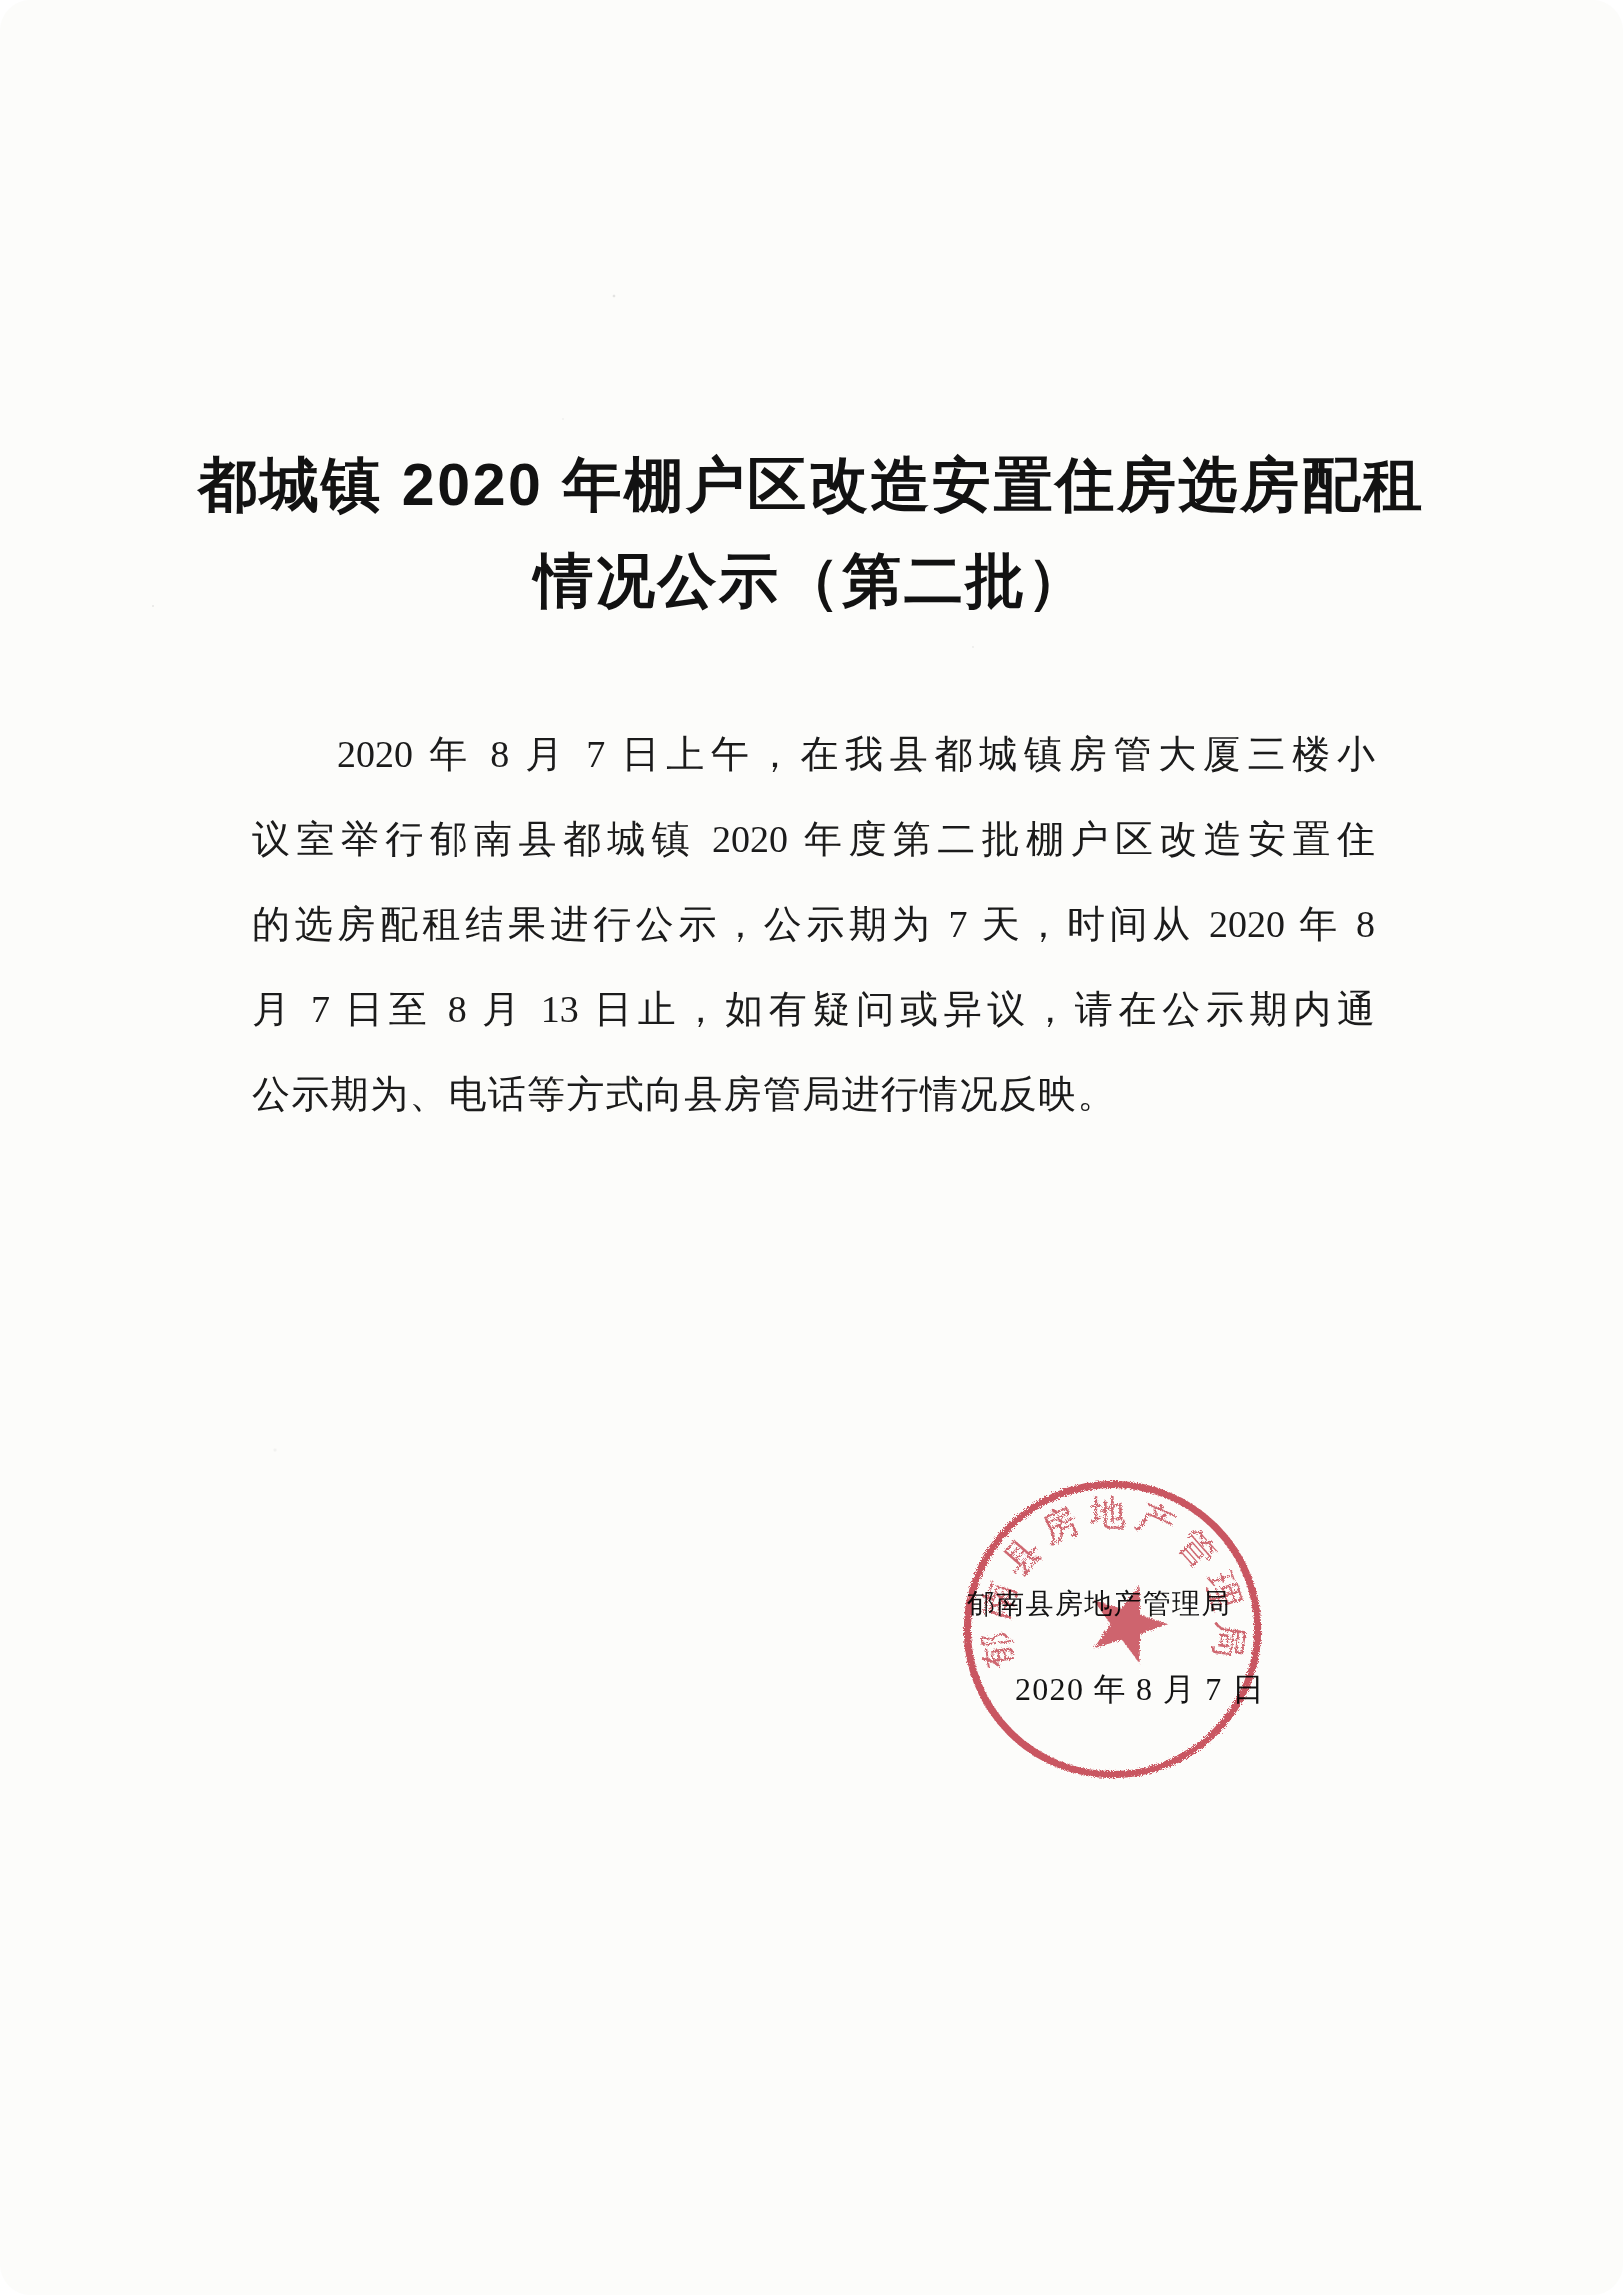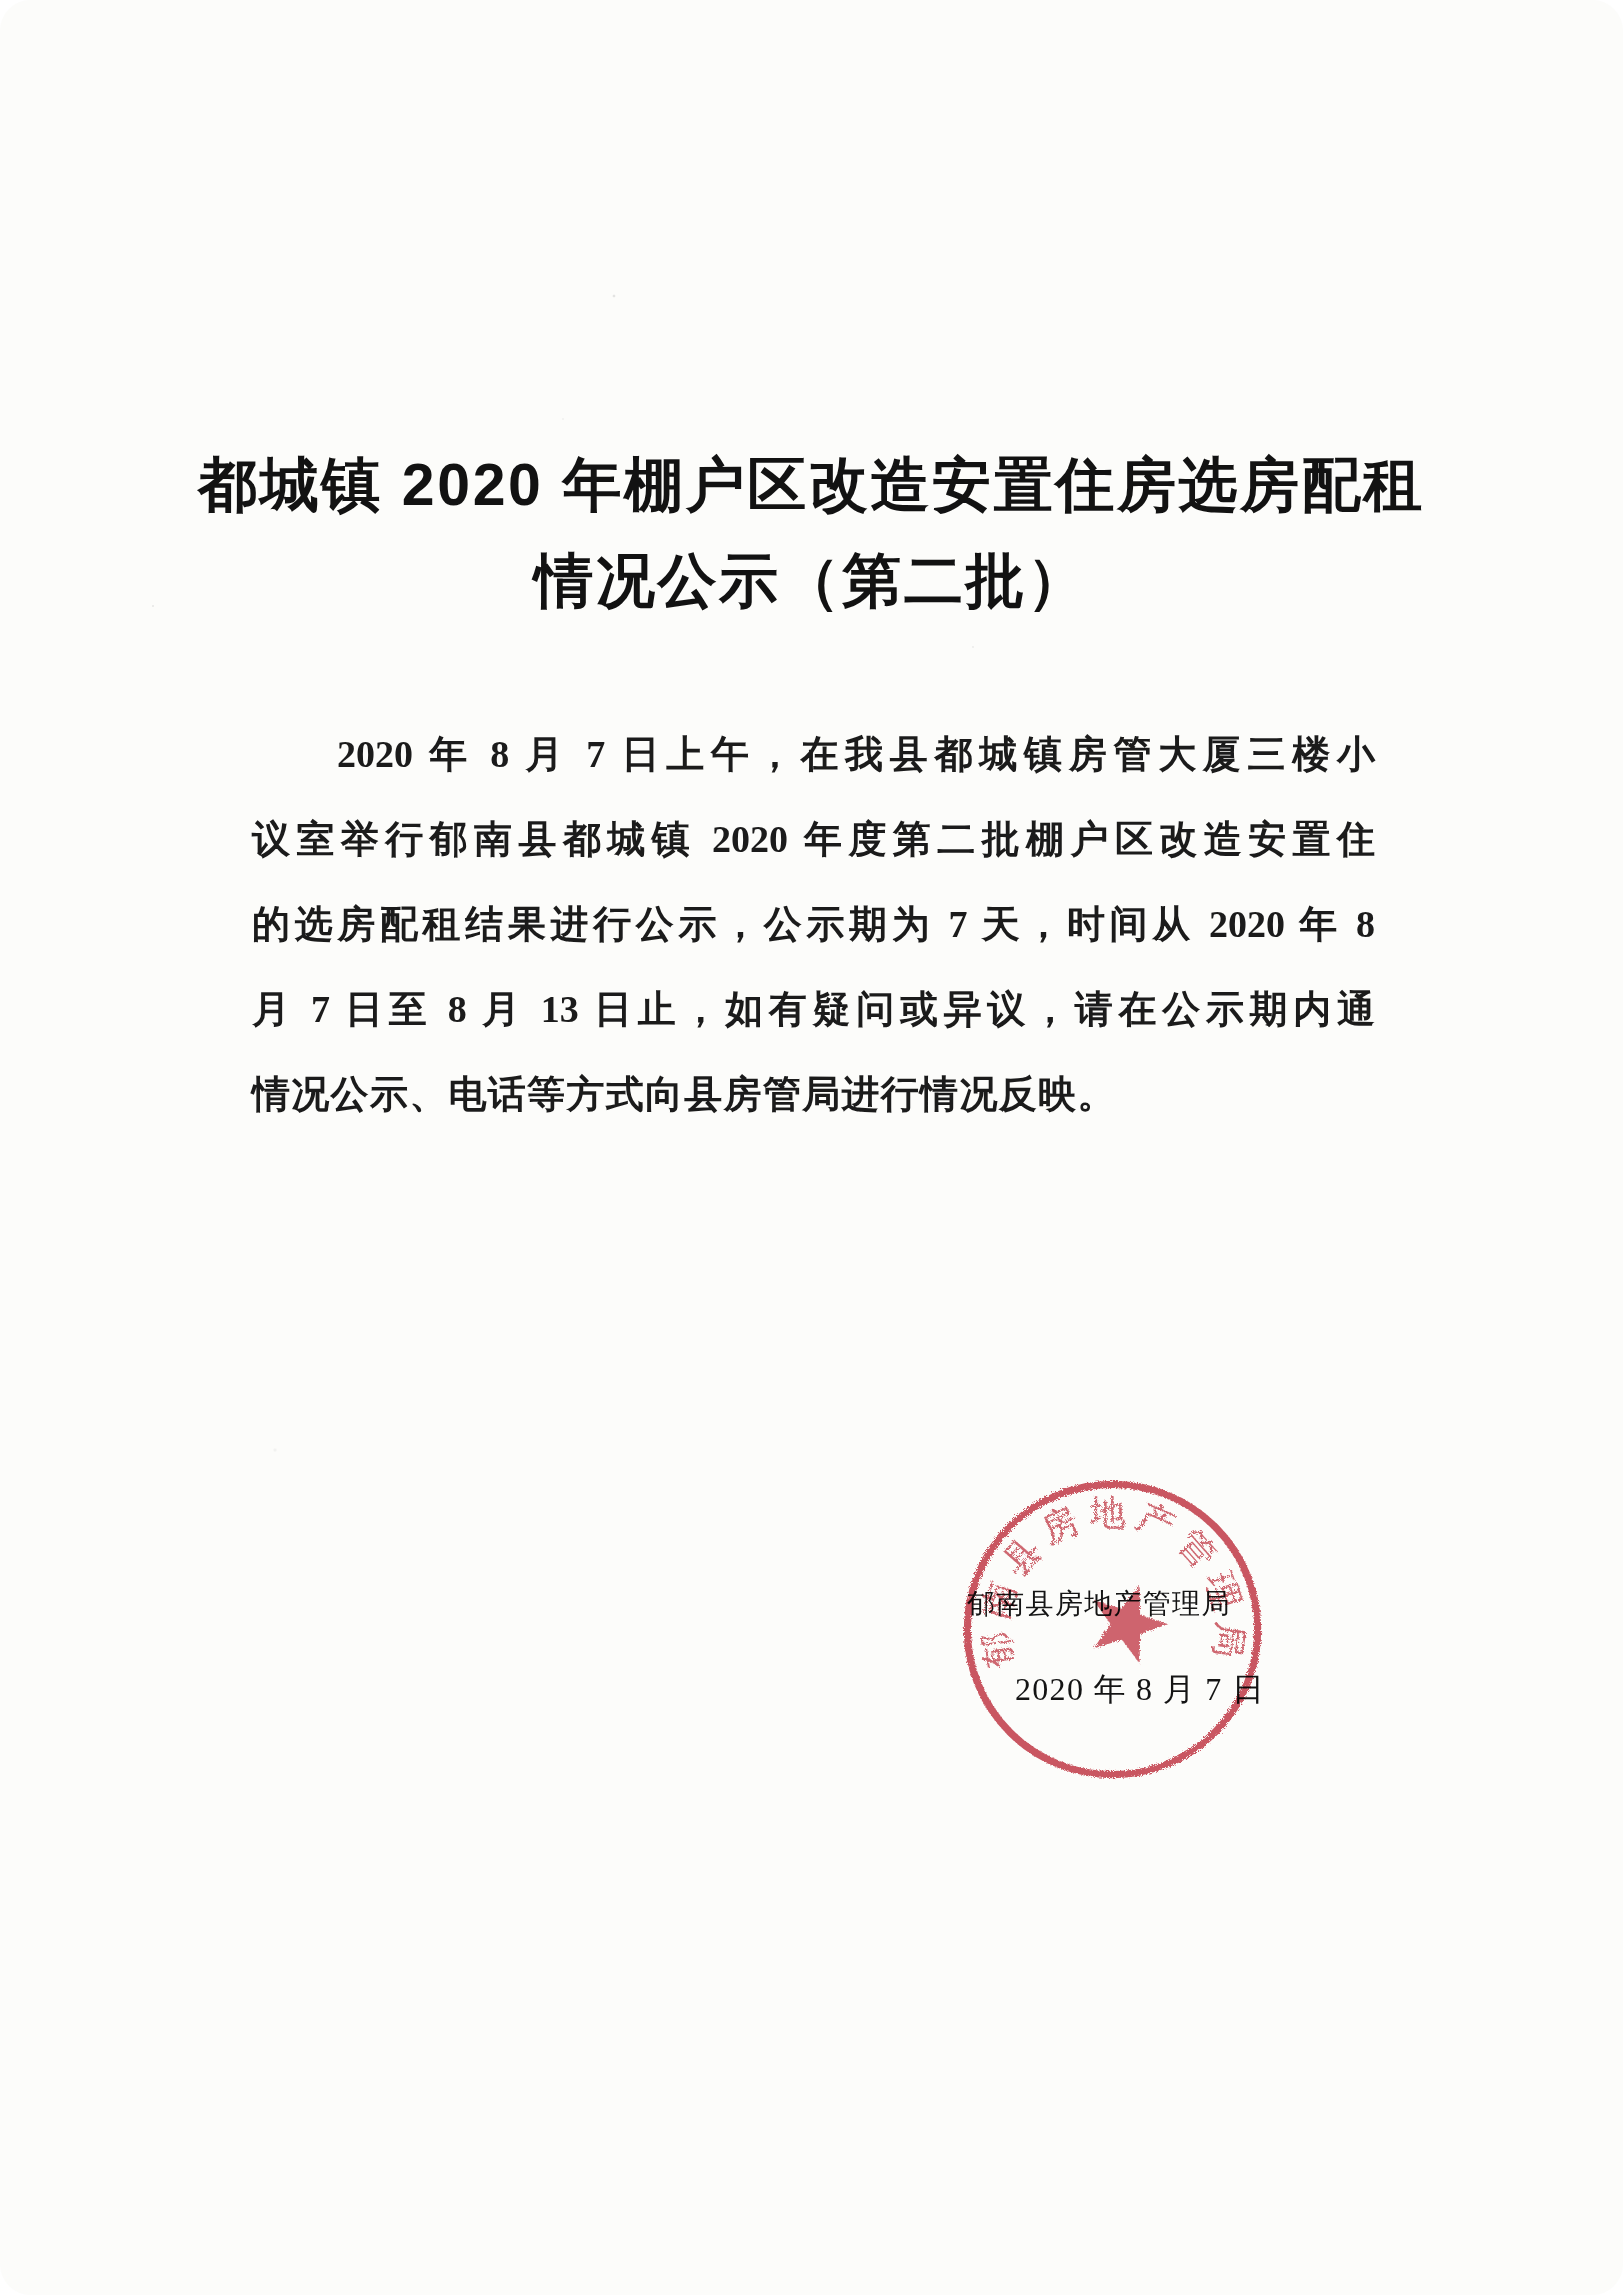--- a/index.html
+++ b/index.html
@@ -29,21 +29,20 @@
     font-size:59px;
     line-height:96px;
     letter-spacing:2.6px;
     color:#121212;
   }
   .body-text{
     position:absolute;left:252px;top:712px;width:1123px;
     font-size:38px;
     line-height:85px;
     color:#1b1b1b;
-    font-weight:bold;
   }
   .bl{width:1123px;}
   .just{
     text-align:justify;
     text-align-last:justify;
     text-justify:inter-character;
   }
   .indent{text-indent:85px;}
   .plain{letter-spacing:1.3px;}
   .signature{
@@ -68,21 +67,21 @@
   <div class="title">
     <div>都城镇 2020 年棚户区改造安置住房选房配租</div>
     <div>情况公示（第二批）</div>
   </div>
 
   <div class="body-text">
     <div class="bl just indent">2020 年 8 月 7 日上午，在我县都城镇房管大厦三楼小</div>
     <div class="bl just">议室举行郁南县都城镇 2020 年度第二批棚户区改造安置住</div>
     <div class="bl just">的选房配租结果进行公示，公示期为 7 天，时间从 2020 年 8</div>
     <div class="bl just">月 7 日至 8 月 13 日止，如有疑问或异议，请在公示期内通</div>
-    <div class="bl plain">情况公示、电话等方式向县房管局进行情况反映。</div>
+    <div class="bl plain">公示期为、电话等方式向县房管局进行情况反映。</div>
   </div>
 
   <div class="signature">郁南县房地产管理局</div>
   <div class="sig-date">2020 年 8 月 7 日</div>
 
   <svg class="seal" width="327" height="327" viewBox="0 0 500 500" xmlns="http://www.w3.org/2000/svg">
     <defs>
       <path id="sealArc" d="M 99.6 304.7 A 160 160 0 1 1 400.4 304.7" fill="none"></path>
       <filter id="rough" x="-10%" y="-10%" width="120%" height="120%">
         <feTurbulence type="fractalNoise" baseFrequency="0.9" numOctaves="2" result="n"></feTurbulence>

